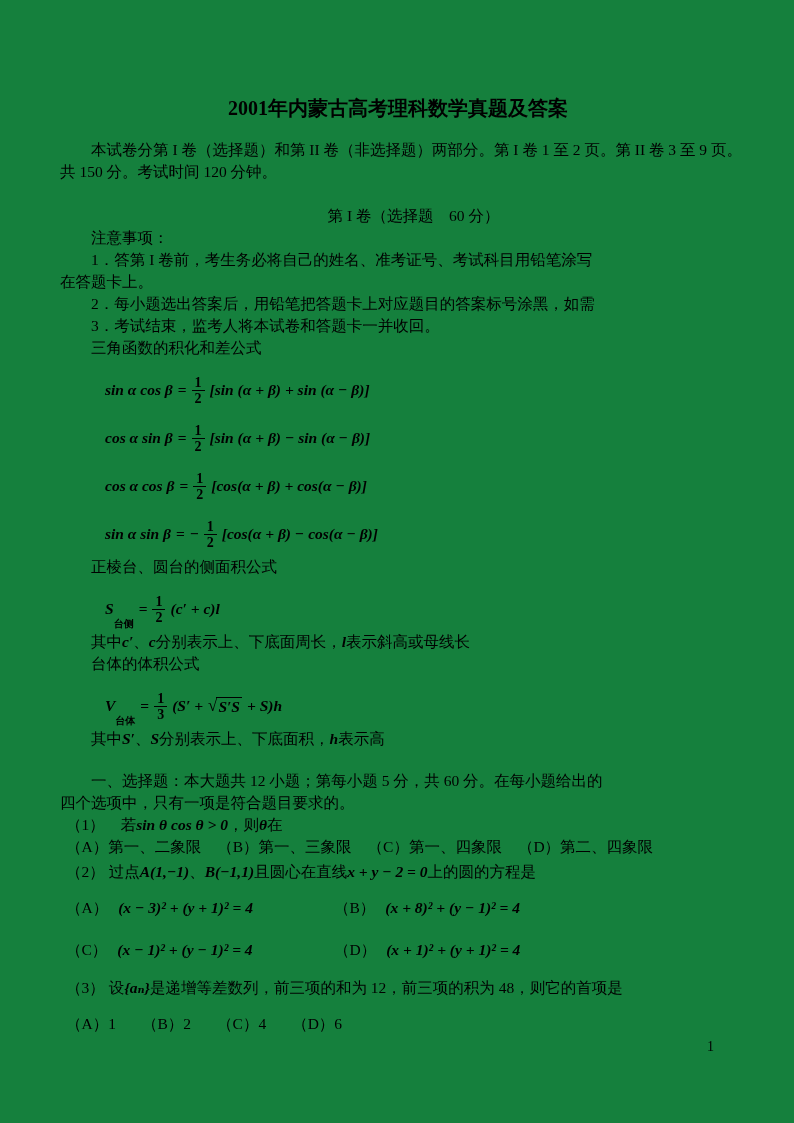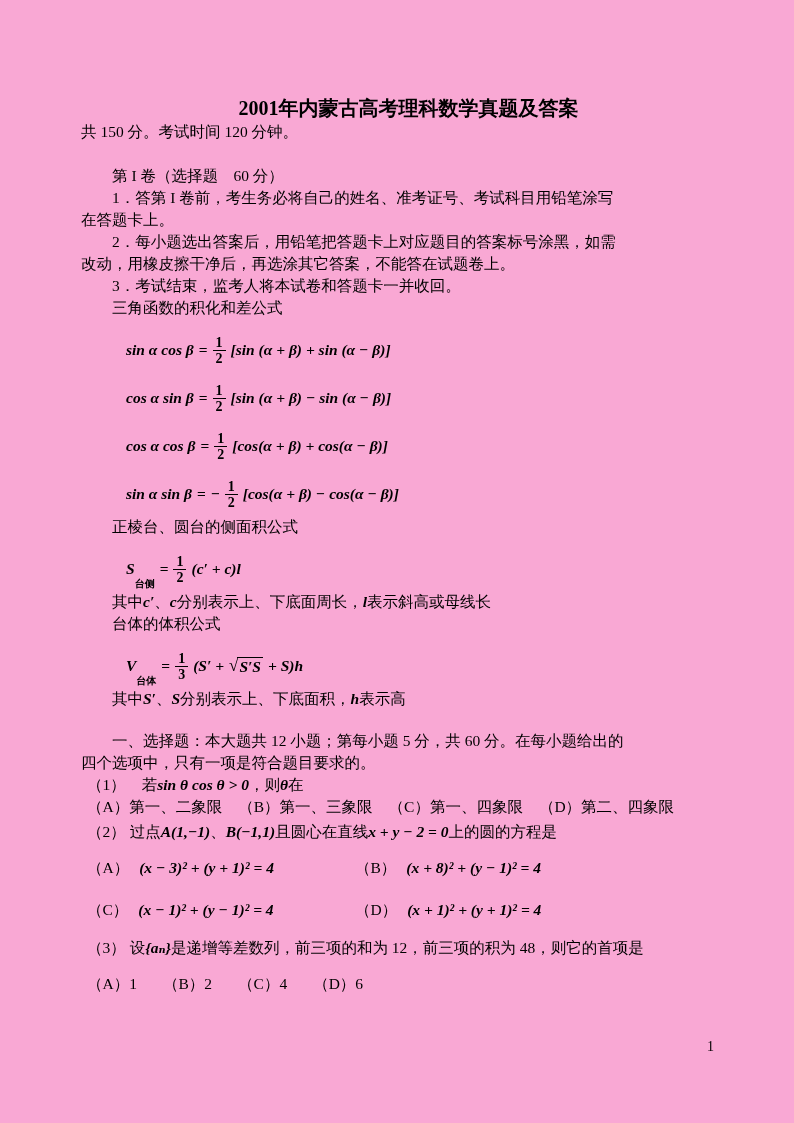--- a/index.html
+++ b/index.html
@@ -1,27 +1,27 @@
 <!DOCTYPE html>
 <html><head>
 <meta charset="utf-8">
 <style>
   html,body{margin:0;padding:0;background:#ffffff;}
   .page{
-    width:794px;height:1123px;position:relative;background:#f9a8d4;color:#000;
+    width:794px;height:1123px;position:relative;background:#15803d;color:#000;
     font-family:"Liberation Serif","DejaVu Serif",serif;
     font-size:15.5px;box-sizing:border-box;
-    padding:95px 58px 0 81px;overflow:hidden;
+    padding:95px 58px 0 60px;overflow:hidden;
   }
   .line{line-height:22px;white-space:nowrap;}
   .indent{padding-left:31px;}
   .qindent{padding-left:6px;}
   .title{font-size:20px;font-weight:700;text-align:center;margin:0;line-height:26px;}
   .mt8{margin-top:3px;}.mt14{margin-top:14px;}.mt16{margin-top:16px;}
-  .mt18{margin-top:18px;}.mt20{margin-top:20px;}.mt22{margin-top:22px;}
+  .mt18{margin-top:18px;}.mt20{margin-top:20px;}.mt22{margin-top:22px;text-align:center;}
   .math{font-family:"Liberation Serif","DejaVu Serif",serif;font-weight:700;font-style:italic;}
   .up{font-style:normal;}
   .formula{display:flex;align-items:center;gap:5px;margin:14px 0 5px 45px;line-height:normal;height:34px;}
   .frac{display:inline-flex;flex-direction:column;align-items:center;font-weight:700;font-style:normal;}
   .frac .num{border-bottom:1.6px solid #000;line-height:15px;padding:0 3px;font-size:14px;}
   .frac .den{line-height:15px;padding:0 3px;font-size:14px;}
   .symwrap{display:inline-flex;align-items:baseline;}
   .sub{font-size:10px;font-weight:700;position:relative;top:13px;}
   .sqrt{display:inline-flex;align-items:flex-start;}
   .radical{font-weight:700;font-style:normal;font-size:17px;line-height:17px;}
@@ -35,27 +35,28 @@
   .gap-sm{margin-right:4px;}
   .page-number{position:absolute;right:80px;top:1038px;font-size:14px;line-height:18px;}
 </style>
 </head>
 <body>
 
 <div class="page">
 
   <h1 class="title">2001年内蒙古高考理科数学真题及答案</h1>
 
+  <div class="line indent mt18">本试卷分第 I 卷（选择题）和第 II 卷（非选择题）两部分。第 I 卷 1 至 2 页。第 II 卷 3 至 9 页。</div>
   <div class="line">共 150 分。考试时间 120 分钟。</div>
 
   <div class="line indent mt22">第 I 卷（选择题　60 分）</div>
+  <div class="line indent">注意事项：</div>
   <div class="line indent">1．答第 I 卷前，考生务必将自己的姓名、准考证号、考试科目用铅笔涂写</div>
   <div class="line">在答题卡上。</div>
   <div class="line indent">2．每小题选出答案后，用铅笔把答题卡上对应题目的答案标号涂黑，如需</div>
-  <div class="line">改动，用橡皮擦干净后，再选涂其它答案，不能答在试题卷上。</div>
   <div class="line indent">3．考试结束，监考人将本试卷和答题卡一并收回。</div>
   <div class="line indent">三角函数的积化和差公式</div>
 
   <div class="formula">
     <span class="math">sin α cos β</span>
     <span class="math up">=</span>
     <span class="frac">
         <span class="num">1</span>
         <span class="den">2</span>
       </span>

